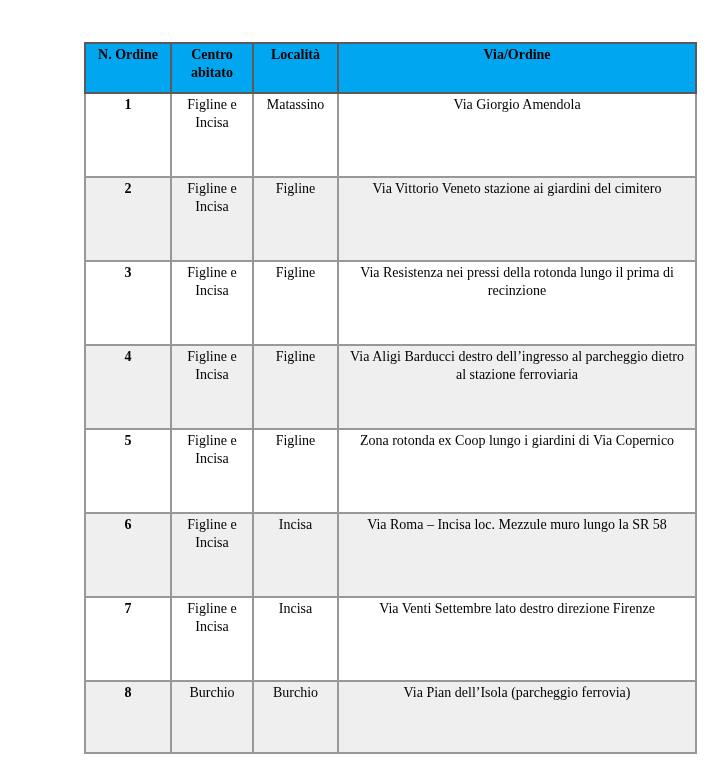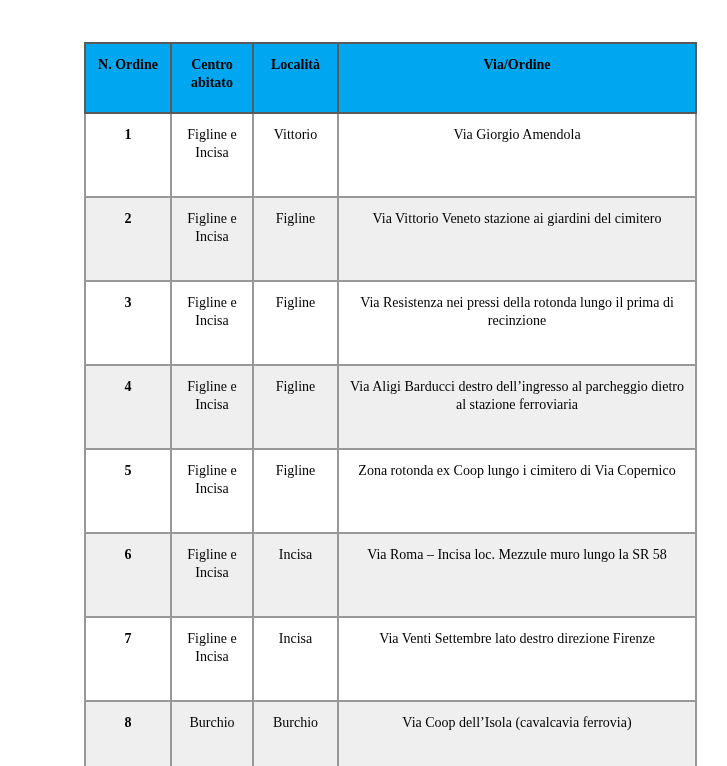--- a/index.html
+++ b/index.html
@@ -25,21 +25,21 @@
     table-layout: fixed;
     font-family: "Liberation Serif", "DejaVu Serif", serif;
     font-size: 14px;
     color: #000000;
   }
   table.loc-table th,
   table.loc-table td {
     border: 2px solid #989898;
     vertical-align: top;
     text-align: center;
-    padding: 12px 5px;
+    padding: 2px 5px;
     line-height: 1.28;
     overflow: hidden;
   }
   table.loc-table thead th {
     background: #00a6ef;
     font-weight: bold;
     height: 44px;
     border-color: #5a5a5a;
   }
   table.loc-table tbody tr {
@@ -72,21 +72,21 @@
         <th>N. Ordine</th>
         <th>Centro abitato</th>
         <th>Località</th>
         <th>Via/Ordine</th>
       </tr>
     </thead>
     <tbody id="table-body">
         <tr>
           <td class="num">1</td>
           <td>Figline e Incisa</td>
-          <td>Vittorio</td>
+          <td>Matassino</td>
           <td>Via Giorgio Amendola</td>
         </tr>
         <tr>
           <td class="num">2</td>
           <td>Figline e Incisa</td>
           <td>Figline</td>
           <td>Via Vittorio Veneto stazione ai giardini del cimitero</td>
         </tr>
         <tr>
           <td class="num">3</td>
@@ -97,35 +97,35 @@
         <tr>
           <td class="num">4</td>
           <td>Figline e Incisa</td>
           <td>Figline</td>
           <td>Via Aligi Barducci destro dell’ingresso al parcheggio dietro al stazione ferroviaria</td>
         </tr>
         <tr>
           <td class="num">5</td>
           <td>Figline e Incisa</td>
           <td>Figline</td>
-          <td>Zona rotonda ex Coop lungo i cimitero di Via Copernico</td>
+          <td>Zona rotonda ex Coop lungo i giardini di Via Copernico</td>
         </tr>
         <tr>
           <td class="num">6</td>
           <td>Figline e Incisa</td>
           <td>Incisa</td>
           <td>Via Roma – Incisa loc. Mezzule muro lungo la SR 58</td>
         </tr>
         <tr>
           <td class="num">7</td>
           <td>Figline e Incisa</td>
           <td>Incisa</td>
           <td>Via Venti Settembre lato destro direzione Firenze</td>
         </tr>
         <tr>
           <td class="num">8</td>
           <td>Burchio</td>
           <td>Burchio</td>
-          <td>Via Coop dell’Isola (cavalcavia ferrovia)</td>
+          <td>Via Pian dell’Isola (parcheggio ferrovia)</td>
         </tr>
       </tbody>
   </table>
 </div>
 
 </body></html>

